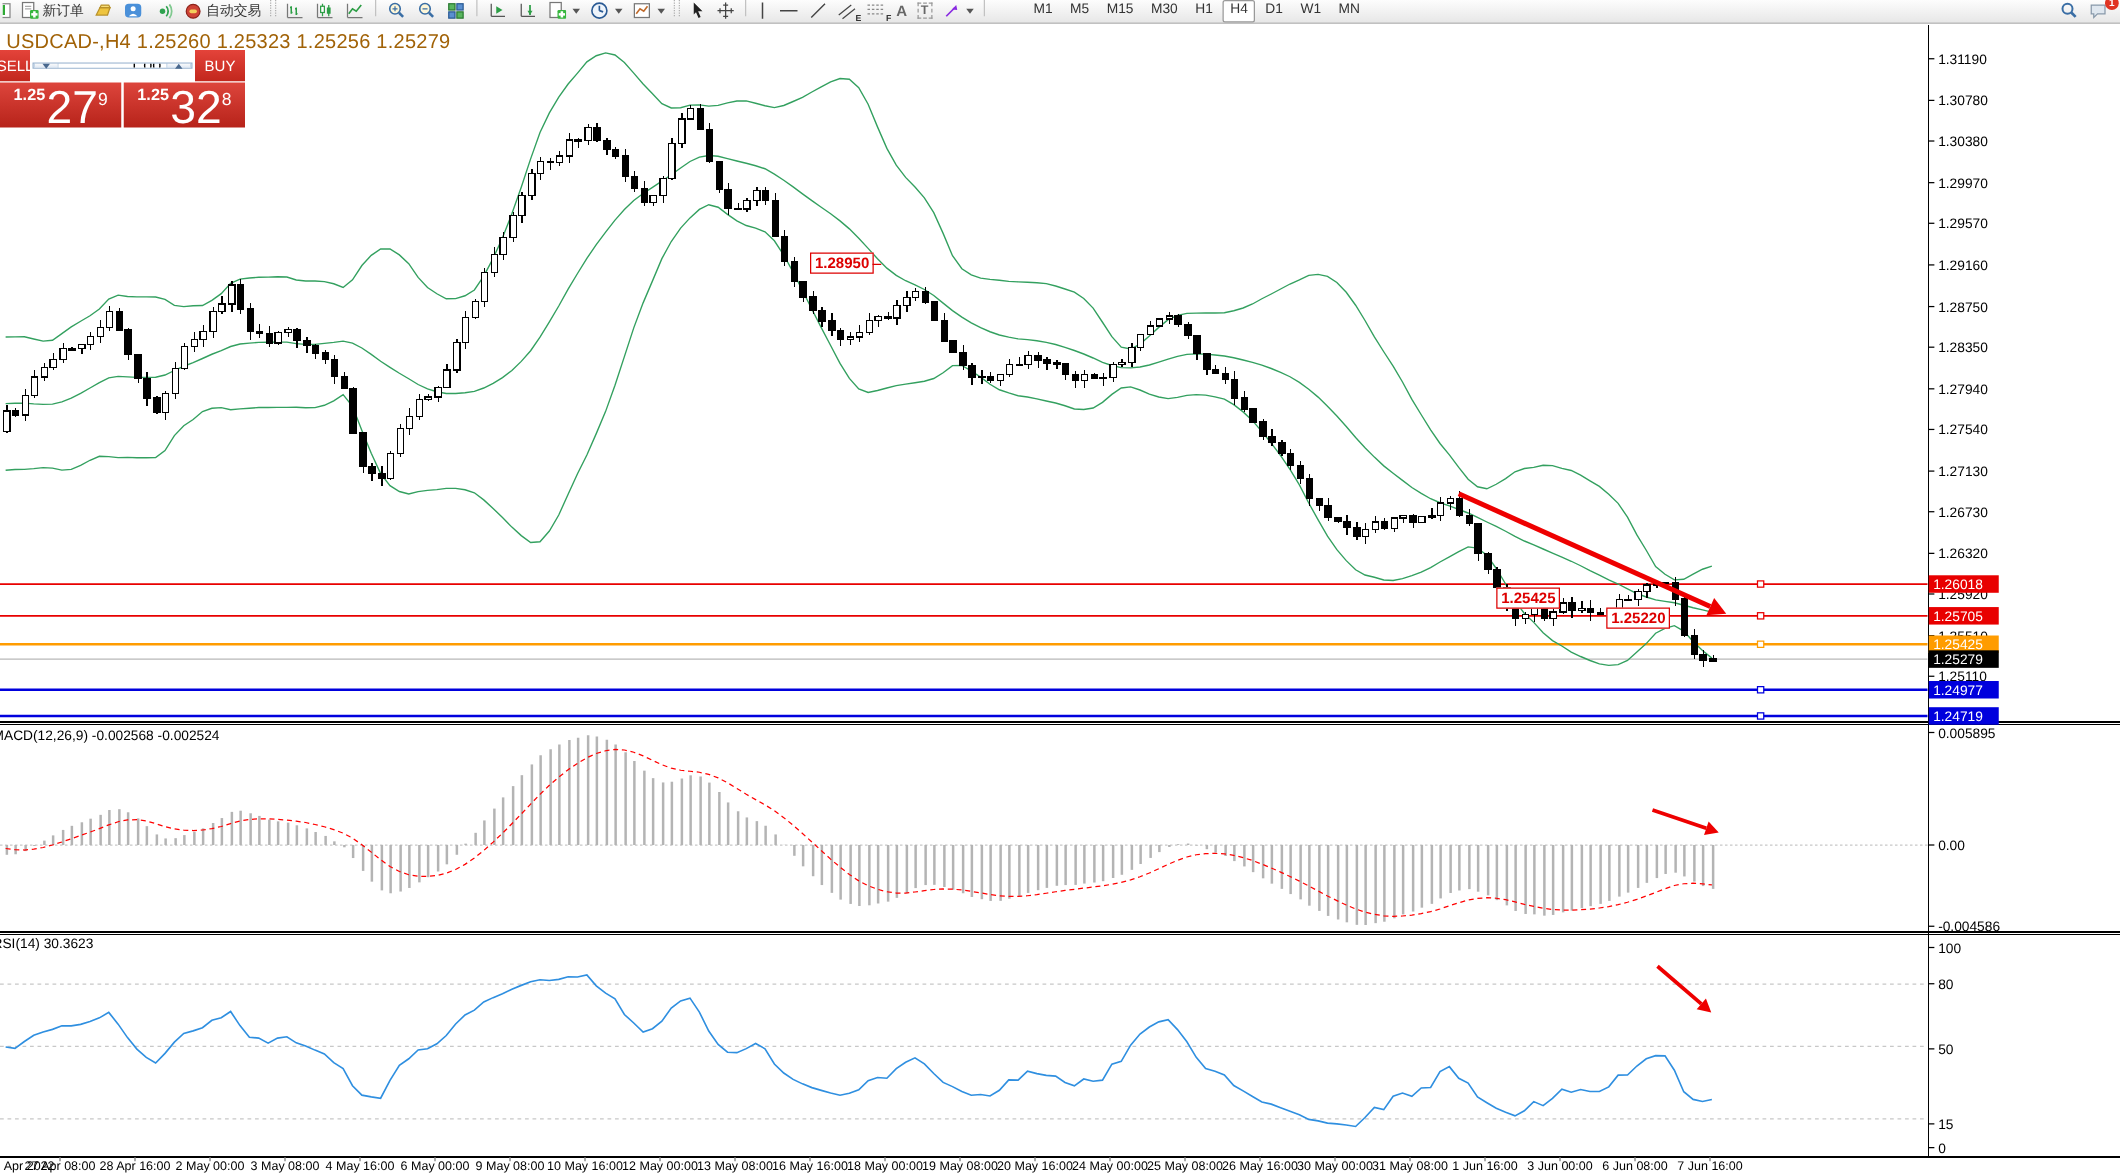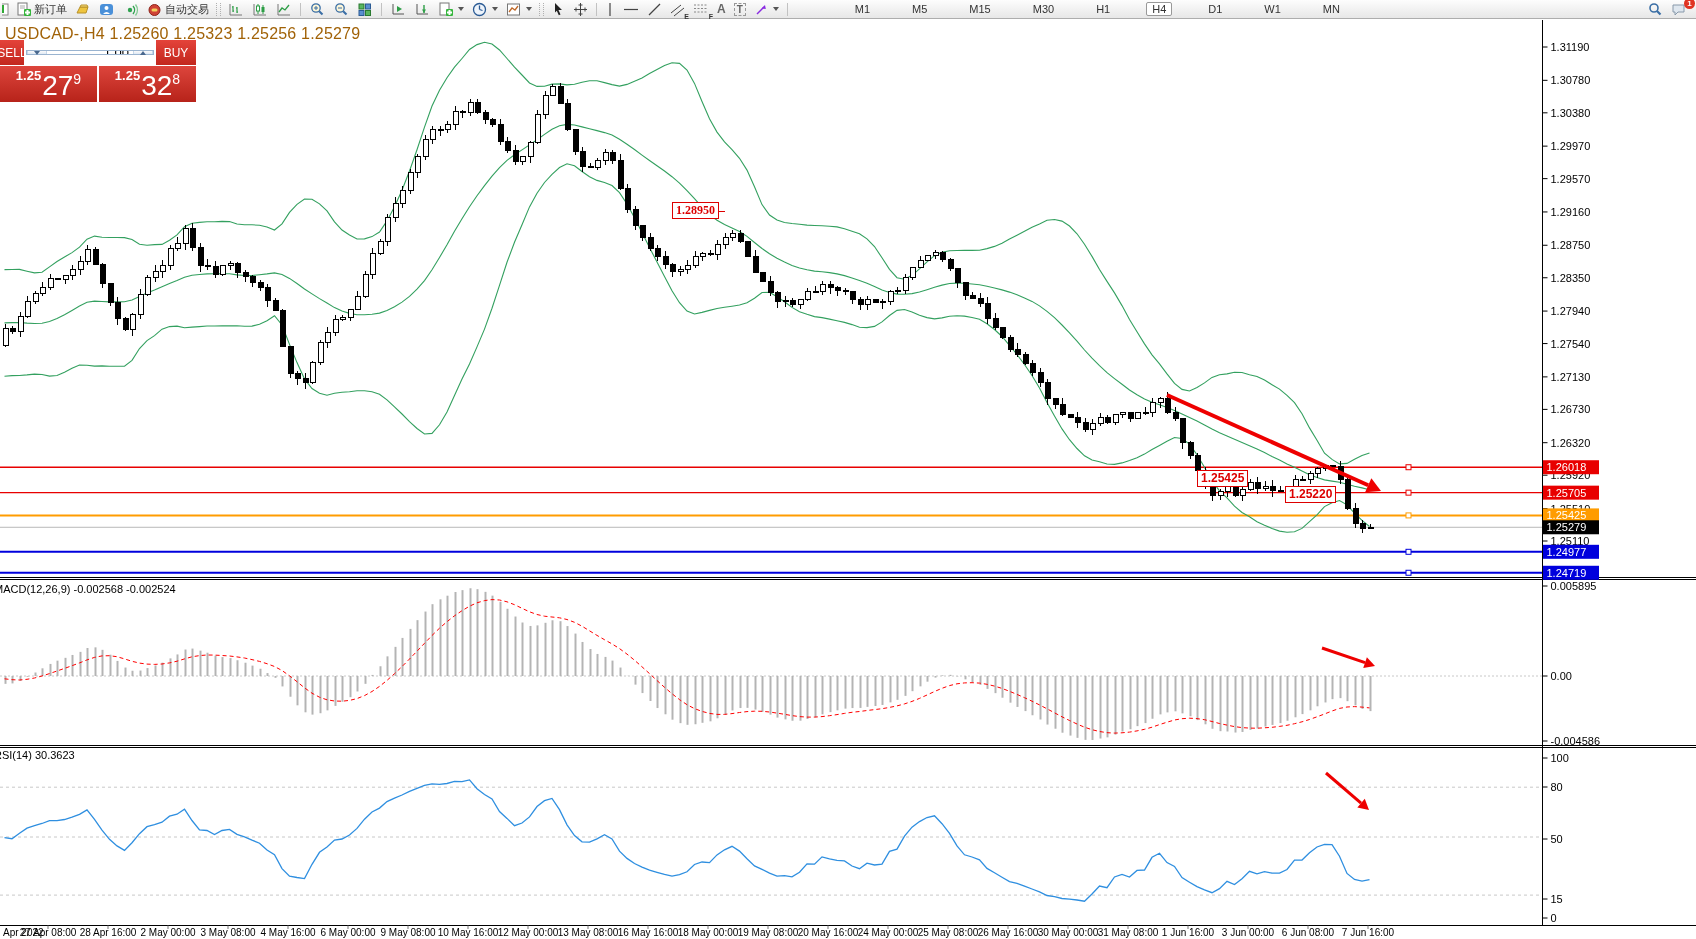--- a/index.html
+++ b/index.html
@@ -1,26 +1,26 @@
 <!DOCTYPE html>
 <html><head>
 <meta charset="utf-8">
 <style>
   html,body{margin:0;padding:0;background:#fff;font-family:"Liberation Sans",sans-serif;}
   #app{position:relative;width:1696px;height:939px;overflow:hidden;background:#fff;}
   
   .toolbar{position:absolute;top:0;left:0;width:1696px;height:19px;
     background:linear-gradient(#fdfdfd,#e7e7e7);border-bottom:1px solid #adadad;
-    display:flex;align-items:center;gap:2px;padding:0 2px;font-size:11px;color:#333;box-sizing:border-box;}
+    display:flex;gap:2px;padding:0 2px;font-size:11px;color:#333;box-sizing:border-box;}
   .tb{height:17px;display:flex;align-items:center;gap:3px;padding:0 3px;border-radius:2px;position:relative;}
   .tb svg{display:block}
   .sep{width:1px;height:13px;background:#c2c2c2;margin:0 3px;}
   .grip{width:3px;height:13px;border-left:1px dotted #b0b0b0;border-right:1px dotted #b0b0b0;margin:0 2px;}
   .caret{width:0;height:0;border-left:3px solid transparent;border-right:3px solid transparent;border-top:4px solid #555;margin-left:2px;}
-  .tf{padding:1px 6px;color:#333;margin-left:28px;}
+  .tf{padding:1px 6px;color:#333;}
   .tf.active{background:#fff;border:1px solid #999;border-radius:2px;padding:0 5px;}
   .mini{position:absolute;right:-1px;bottom:-2px;font-size:7px;font-weight:bold;color:#333;}
   .badge{position:absolute;top:-3px;right:-5px;width:11px;height:11px;border-radius:50%;background:#e03423;
     color:#fff;font-size:8px;font-weight:bold;text-align:center;line-height:11px;}
   .spacer{width:26px;}
   .pushright{margin-left:auto;}
   
   .chart-title{position:absolute;left:5px;top:25px;font-size:16px;font-weight:normal;color:#a16207;letter-spacing:0.2px;}
   .indlabel{position:absolute;left:-6px;font-size:11px;color:#000;white-space:nowrap;}
   .callout{position:absolute;background:#fff;border:1px solid #dd0000;color:#dd0000;
@@ -35,21 +35,21 @@
   .spin{flex:1;display:flex;border:1px solid #9ab4d0;background:#fff;margin:10px 2px;box-sizing:border-box;}
   .spin .sbtn{width:18px;background:linear-gradient(#fafafa,#dfe9f5);border-left:1px solid #c5d6e8;border-right:1px solid #c5d6e8;
     display:flex;align-items:center;justify-content:center;}
   .spin input{flex:1;border:0;outline:none;text-align:right;font-size:13px;padding-right:4px;width:60px;font-family:"Liberation Sans",sans-serif;}
   .carup{width:0;height:0;border-left:3px solid transparent;border-right:3px solid transparent;border-bottom:4px solid #49688e;}
   .cardn{width:0;height:0;border-left:3px solid transparent;border-right:3px solid transparent;border-top:4px solid #49688e;}
   .prow{display:flex;height:36px;margin-top:1px;}
   .pp{width:97px;background:linear-gradient(#dd453c,#b7231a);color:#fff;display:flex;align-items:flex-end;justify-content:center;padding-bottom:2px;box-sizing:border-box;}
   .pp+.pp{margin-left:2px;}
   .pp .pfx{font-size:13px;font-weight:bold;margin:0 1px 17px 0;}
-  .pp .big{font-size:28px;line-height:28px;font-weight:normal;}
+  .pp .big{font-size:37px;line-height:28px;font-weight:normal;}
   .pp .sup{font-size:14px;margin-bottom:13px;}
   #chart-svg{position:absolute;left:0;top:0;}
   text{font-family:"Liberation Sans",sans-serif;}
 </style>
 </head>
 <body>
 
 <div id="app">
 
   <div class="toolbar">
@@ -1020,17 +1020,17 @@
         <span class="pfx">1.25</span>
         <span class="big">32</span>
         <span class="sup">8</span>
       </div>
     </div>
   </div>
 
   <div class="indlabel" style="top:583px">MACD(12,26,9) -0.002568 -0.002524</div>
   <div class="indlabel" style="top:749px">RSI(14) 30.3623</div>
 
-  <div class="callout" id="co0" style="left: 672px; top: 202px; font-family: Liberation Serif, serif;"><span>1.28950</span><span class="nub"></span></div>
+  <div class="callout" id="co0" style="left: 648px; top: 202px;"><span>1.28950</span><span class="nub"></span></div>
   <div class="callout" id="co1" style="left: 1197px; top: 470px;"><span>1.25425</span></div>
   <div class="callout" id="co2" style="left: 1285px; top: 486px;"><span>1.25220</span></div>
 
 </div>
 
 </body></html>

